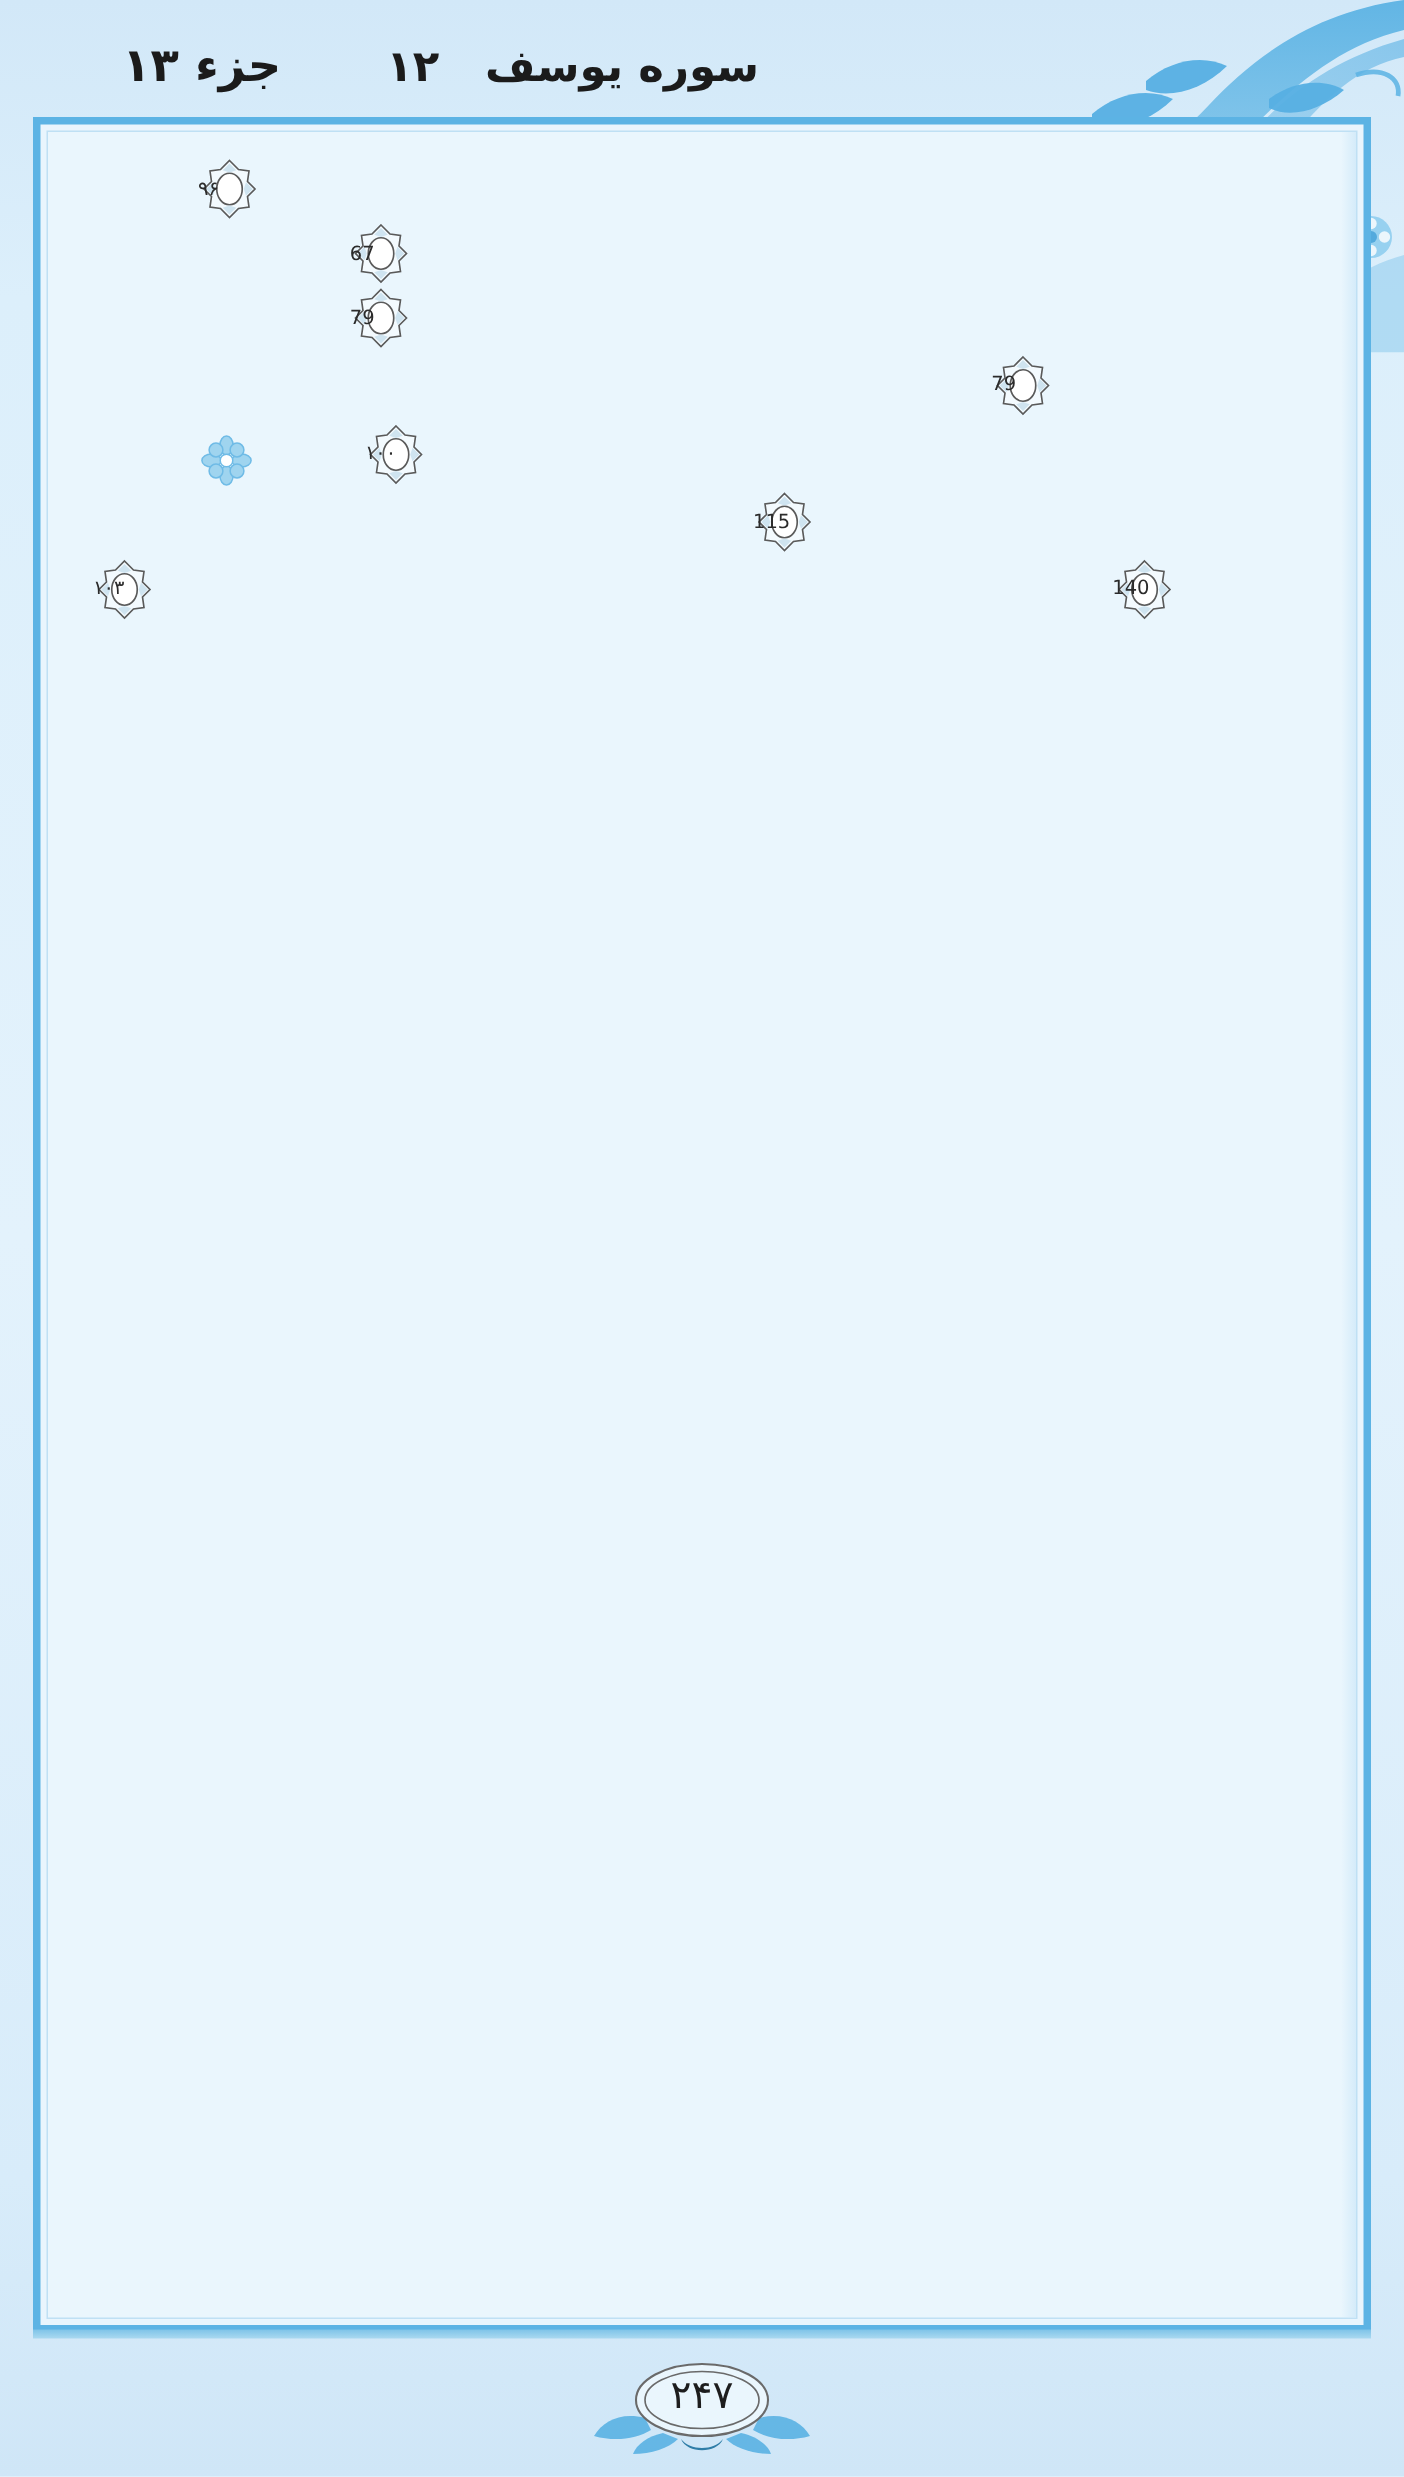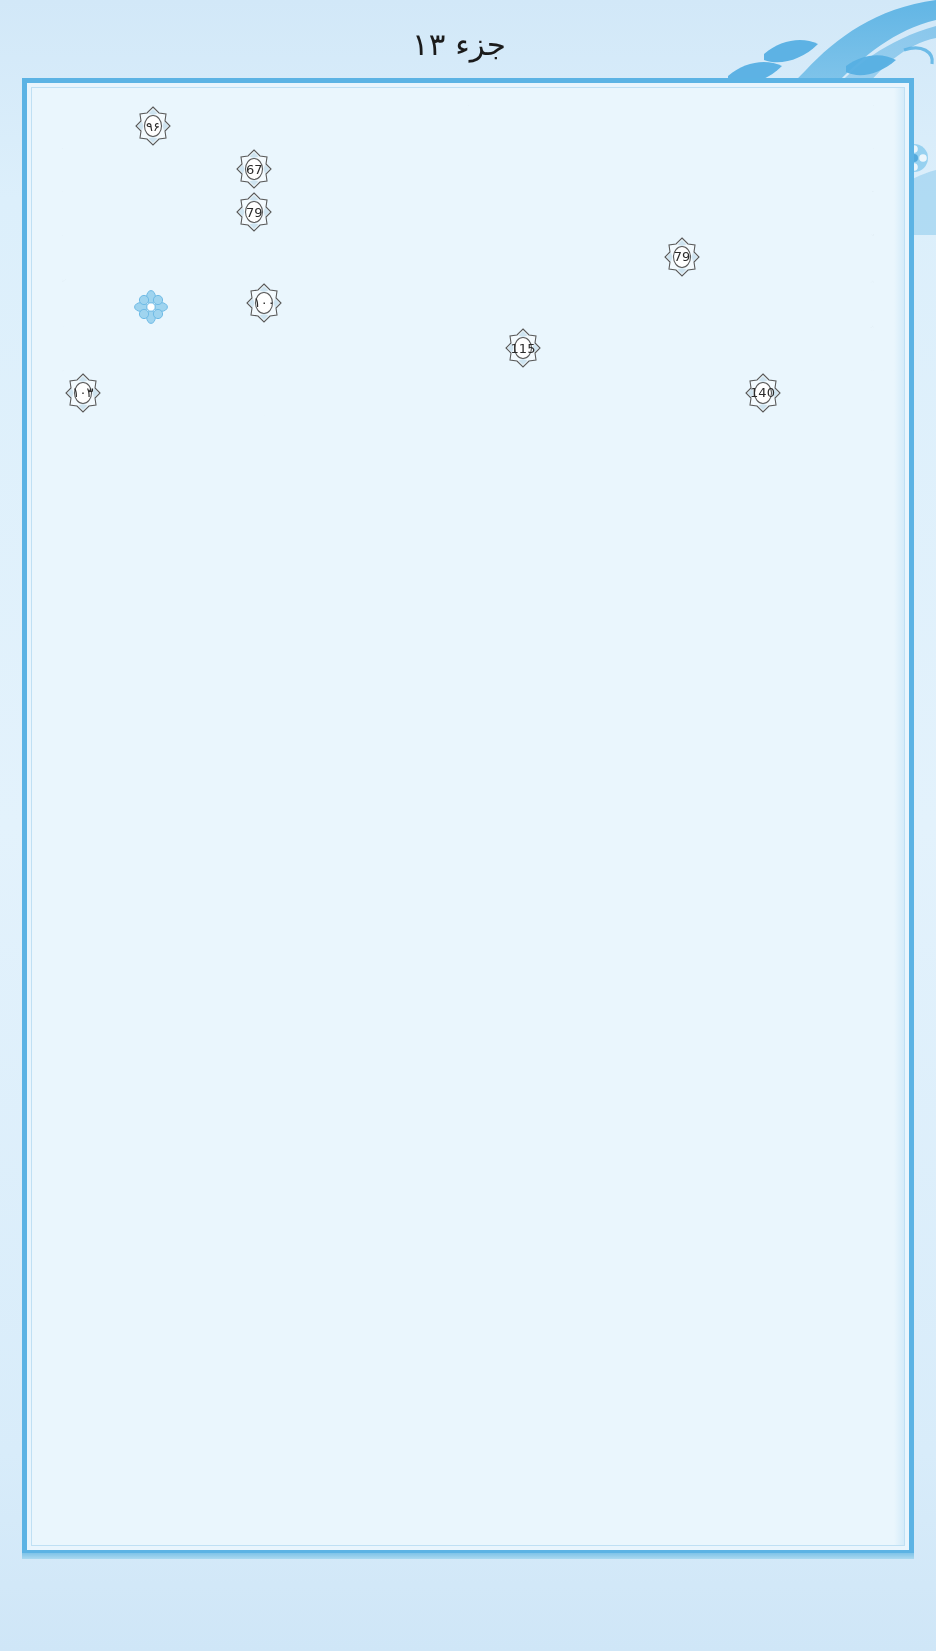--- a/index.html
+++ b/index.html
@@ -25,21 +25,21 @@
   .floral svg{display:block;width:100%;height:100%;}
 
   
   .header{
     position:absolute;top:14px;right:0;left:0;height:60px;
     display:flex;align-items:center;justify-content:flex-start;
     gap:70px;padding-right:430px;padding-left:0;
     box-sizing:border-box;
   }
   .hdr-txt{
-    font-size:30px;color:#1b1b1b;font-weight:400;
+    font-size:30px;color:#1b1b1b;font-weight:700;
     white-space:nowrap;letter-spacing:0;
     font-family:"DejaVu Sans","Liberation Sans",sans-serif;
   }
   .hdr-juz{font-size:31px;}
   .hdr-surah{font-size:29px;}
 
   
   .frame-outer{
     position:absolute;left:22px;right:22px;top:78px;bottom:96px;
     border:5px solid #5cb3e4;
@@ -91,21 +91,21 @@
     display:flex;justify-content:space-between;align-items:baseline;
     gap:14px;padding:1px 4px 0 4px;
     white-space:nowrap;
     font-family:"DejaVu Sans","Liberation Sans",sans-serif;
   }
   .fa .seg{white-space:nowrap;}
   .fa .num{font-weight:400;color:#333;}
 
   
   .ayah{
-    display:inline-flex;align-items:center;justify-content:center;
+    display:inline-flex;align-items:center;justify-content:flex-end;
     width:42px;height:42px;position:relative;flex:0 0 auto;
     vertical-align:middle;margin:0 2px;
   }
   .ayah svg{position:absolute;inset:0;width:100%;height:100%;}
   .ayah b{
     position:relative;font-size:13px;font-weight:400;color:#2b2b2b;
     font-family:"DejaVu Sans","Liberation Sans",sans-serif;
     line-height:1;
   }
 
@@ -217,20 +217,25 @@
           <circle cx="0" cy="0" r="2.8" fill="#5cb3e4"></circle>
         </g>
       </g>
 
       <path d="M430 170 C400 178 378 196 366 216 C356 232 348 236 336 236 L430 236 Z" fill="#8ccaec" opacity=".55"></path>
       <path d="M282 172 C262 184 250 202 250 220 C250 230 254 236 258 236 L300 236 C290 220 288 196 300 178 Z" fill="#7cc4ea" opacity=".5"></path>
     </svg>
   </div>
 
   <div class="header">
+    <span class="hdr-txt hdr-surah">
+      <span>سوره یوسف</span>
+      &nbsp;
+      <span>۱۲</span>
+    </span>
     <span class="hdr-txt hdr-juz">جزء ۱۳</span>
   </div>
 
   <div class="frame-outer">
     <div class="frame-inner">
       <div class="col" id="text-column">
           <div class="line">
             <div class="ar" style="font-size: 0px;">
               <span class="w">فَلَمَّآ</span>
               <span class="w">اَن</span>
@@ -628,14 +633,30 @@
               <span class="seg">(البته) هرچند هم علاقه‌مند باشی،</span>
               <span class="seg">بیشتر مردم ایمان نمی‌آورند.</span>
               <span class="seg num">۱۰۳</span>
             </div>
           </div>
         </div>
     </div>
   </div>
 
   <div class="botline"></div>
+  <div class="pagenum">
+    <div class="wrap">
+      <svg viewBox="0 0 200 74" xmlns="http://www.w3.org/2000/svg" aria-hidden="true">
+        <g fill="#5cb3e4" opacity=".92">
+          <path d="M62 46 C46 42 34 48 28 58 C42 62 56 60 66 54 Z"></path>
+          <path d="M138 46 C154 42 166 48 172 58 C158 62 144 60 134 54 Z"></path>
+          <path d="M74 56 C64 58 56 64 54 70 C66 70 78 66 84 60 Z"></path>
+          <path d="M126 56 C136 58 144 64 146 70 C134 70 122 66 116 60 Z"></path>
+        </g>
+        <path d="M86 60 C92 68 108 68 114 60 C110 70 90 70 86 60 Z" fill="#2f7ea8"></path>
+        <ellipse cx="100" cy="34" rx="44" ry="24" fill="#eaf6fd" stroke="#6a6a6a" stroke-width="1.4"></ellipse>
+        <ellipse cx="100" cy="34" rx="38" ry="19" fill="none" stroke="#6a6a6a" stroke-width="1.1"></ellipse>
+      </svg>
+      <b>۲۴۷</b>
+    </div>
+  </div>
 
 </div>
 
 </body></html>

